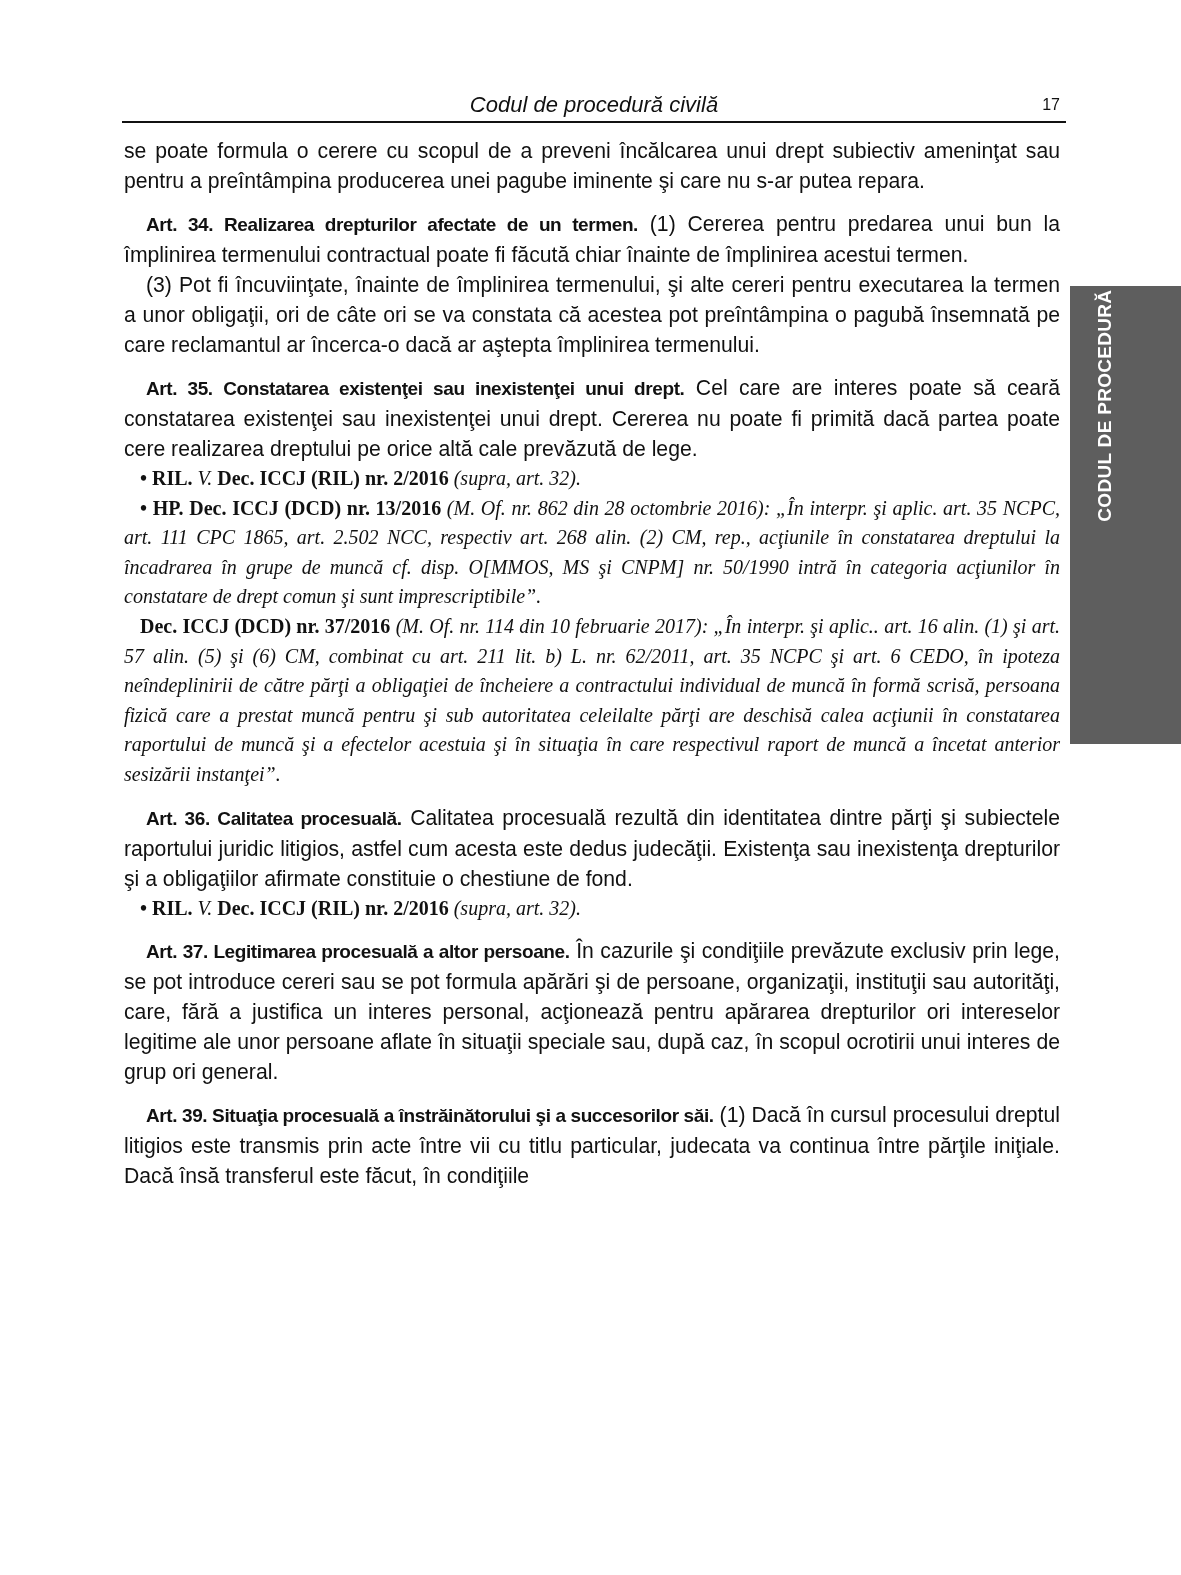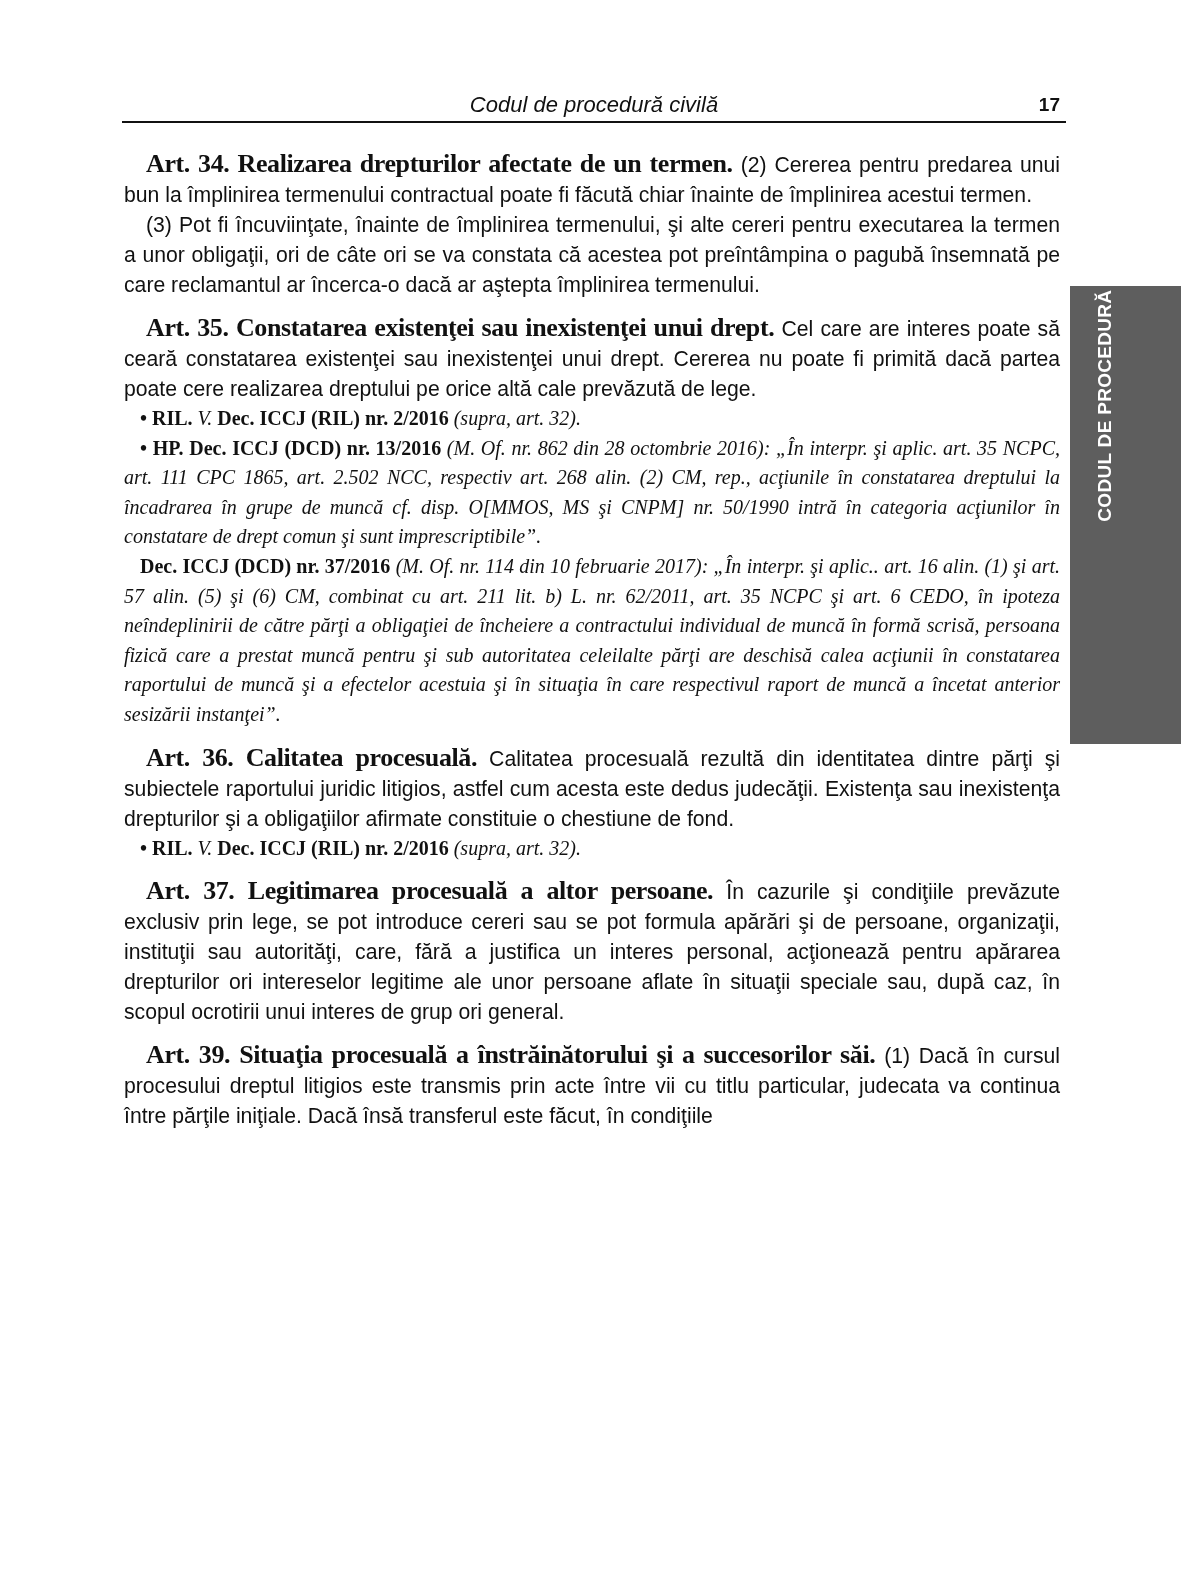--- a/index.html
+++ b/index.html
@@ -3,28 +3,28 @@
 <meta charset="utf-8">
 <style>
   html, body { margin:0; padding:0; background:#ffffff; }
   body { width:1181px; height:1575px; position:relative; overflow:hidden; color:#111; }
   .page { position:absolute; left:0; top:0; width:1181px; height:1575px;margin-top:11px; }
 
   .running-head { position:absolute; left:122px; top:80px; width:944px; height:30px; border-bottom:2px solid #111; }
   .running-title { position:absolute; left:0; right:0; top:0; text-align:center;
     font-family:"Liberation Sans", sans-serif; font-style:italic; font-size:22px; line-height:28px; }
   .page-number { position:absolute; right:6px; top:0; font-family:"Liberation Sans", sans-serif;
-    font-weight:bold; font-size:19px; line-height:28px; }
+    font-weight:normal; font-size:16px; line-height:28px; }
 
   .body { position:absolute; left:124px; top:125px; width:936px;
     font-family:"Liberation Sans", sans-serif; font-size:21.2px; line-height:30px; text-align:justify; }
   .body p { margin:0; }
   .body p.indent { text-indent:22px; }
   .art { margin-top:13px !important; }
-  .art-heading { font-family:Liberation Serif, serif; font-weight:bold; font-size:26px; letter-spacing:-0.4px; }
+  .art-heading { font-family:Liberation Sans, sans-serif; font-weight:bold; font-size:19px; letter-spacing:-0.4px; }
 
   .note { font-family:"Liberation Serif", serif; font-size:20px; line-height:29.6px; text-align:justify; }
   .note.first { text-indent:16px; }
   .note .bullet { font-weight:bold; font-style:normal; }
   .note .ref { font-weight:bold; }
   .note .it { font-style:italic; }
 
   .side-tab { position:absolute; left:1070px; top:275px; width:111px; height:458px; background:#5e5e5e; }
   .side-tab-label { position:absolute; left:0; top:0; width:458px; height:40px;
     transform-origin:0 0; transform: translate(15px, 392px) rotate(-90deg);
@@ -40,22 +40,23 @@
     <div class="running-title">Codul de procedură civilă</div>
     <div class="page-number">17</div>
   </div>
 
   <div class="side-tab">
     <div class="side-tab-label">CODUL DE PROCEDURĂ CIVILĂ</div>
   </div>
 
   <div class="body">
 
+    <p>se poate formula o cerere cu scopul de a preveni încălcarea unui drept subiectiv ameninţat sau pentru a preîntâmpina producerea unei pagube iminente şi care nu s-ar putea repara.</p>
 
-    <p class="indent art"><span class="art-heading">Art. 34. Realizarea drepturilor afectate de un termen.</span><span> (2) Cererea pentru predarea unui bun la împlinirea termenului contractual poate fi făcută chiar înainte de împlinirea acestui termen.</span></p>
+    <p class="indent art"><span class="art-heading">Art. 34. Realizarea drepturilor afectate de un termen.</span><span> (1) Cererea pentru predarea unui bun la împlinirea termenului contractual poate fi făcută chiar înainte de împlinirea acestui termen.</span></p>
     <p class="indent">(3) Pot fi încuviinţate, înainte de împlinirea termenului, şi alte cereri pentru executarea la termen a unor obligaţii, ori de câte ori se va constata că acestea pot preîntâmpina o pagubă însemnată pe care reclamantul ar încerca-o dacă ar aştepta împlinirea termenului.</p>
 
     <p class="indent art"><span class="art-heading">Art. 35. Constatarea existenţei sau inexistenţei unui drept.</span><span> Cel care are interes poate să ceară constatarea existenţei sau inexistenţei unui drept. Cererea nu poate fi primită dacă partea poate cere realizarea dreptului pe orice altă cale prevăzută de lege.</span></p>
 
     <p class="note first"><span class="bullet">• RIL.</span><span class="it"> V. </span><span class="ref">Dec. ICCJ (RIL) nr. 2/2016</span><span class="it"> (supra, art. 32).</span></p>
 
     <p class="note first"><span class="bullet">• HP.</span><span class="ref"> Dec. ICCJ (DCD) nr. 13/2016</span><span class="it"> (M. Of. nr. 862 din 28 octombrie 2016): „În interpr. şi aplic. art. 35 NCPC, art. 111 CPC 1865, art. 2.502 NCC, respectiv art. 268 alin. (2) CM, rep., acţiunile în constatarea dreptului la încadrarea în grupe de muncă cf. disp. O[MMOS, MS şi CNPM] nr. 50/1990 intră în categoria acţiunilor în constatare de drept comun şi sunt imprescriptibile”.</span></p>
 
     <p class="note first"><span class="ref">Dec. ICCJ (DCD) nr. 37/2016</span><span class="it"> (M. Of. nr. 114 din 10 februarie 2017): „În interpr. şi aplic.. art. 16 alin. (1) şi art. 57 alin. (5) şi (6) CM, combinat cu art. 211 lit. b) L. nr. 62/2011, art. 35 NCPC şi art. 6 CEDO, în ipoteza neîndeplinirii de către părţi a obligaţiei de încheiere a contractului individual de muncă în formă scrisă, persoana fizică care a prestat muncă pentru şi sub autoritatea celeilalte părţi are deschisă calea acţiunii în constatarea raportului de muncă şi a efectelor acestuia şi în situaţia în care respectivul raport de muncă a încetat anterior sesizării instanţei”.</span></p>
 

